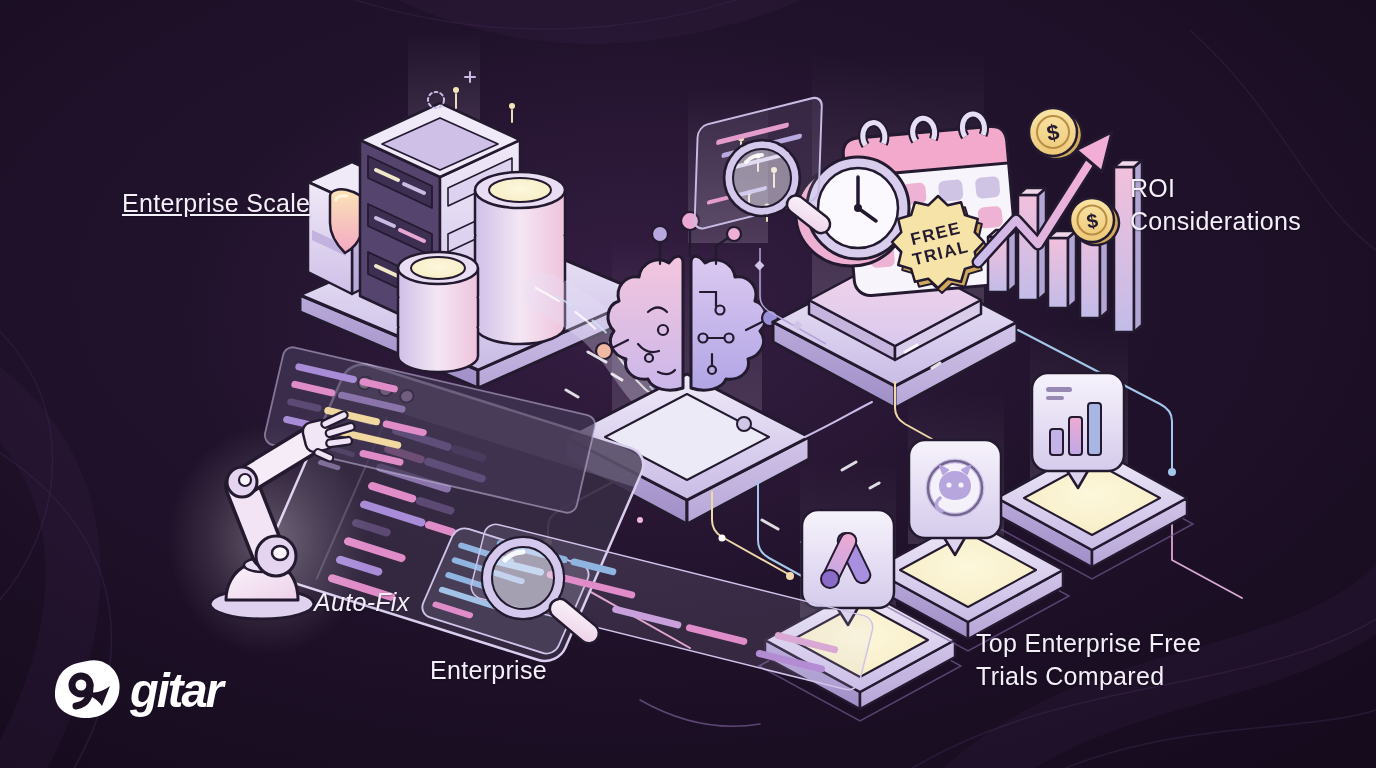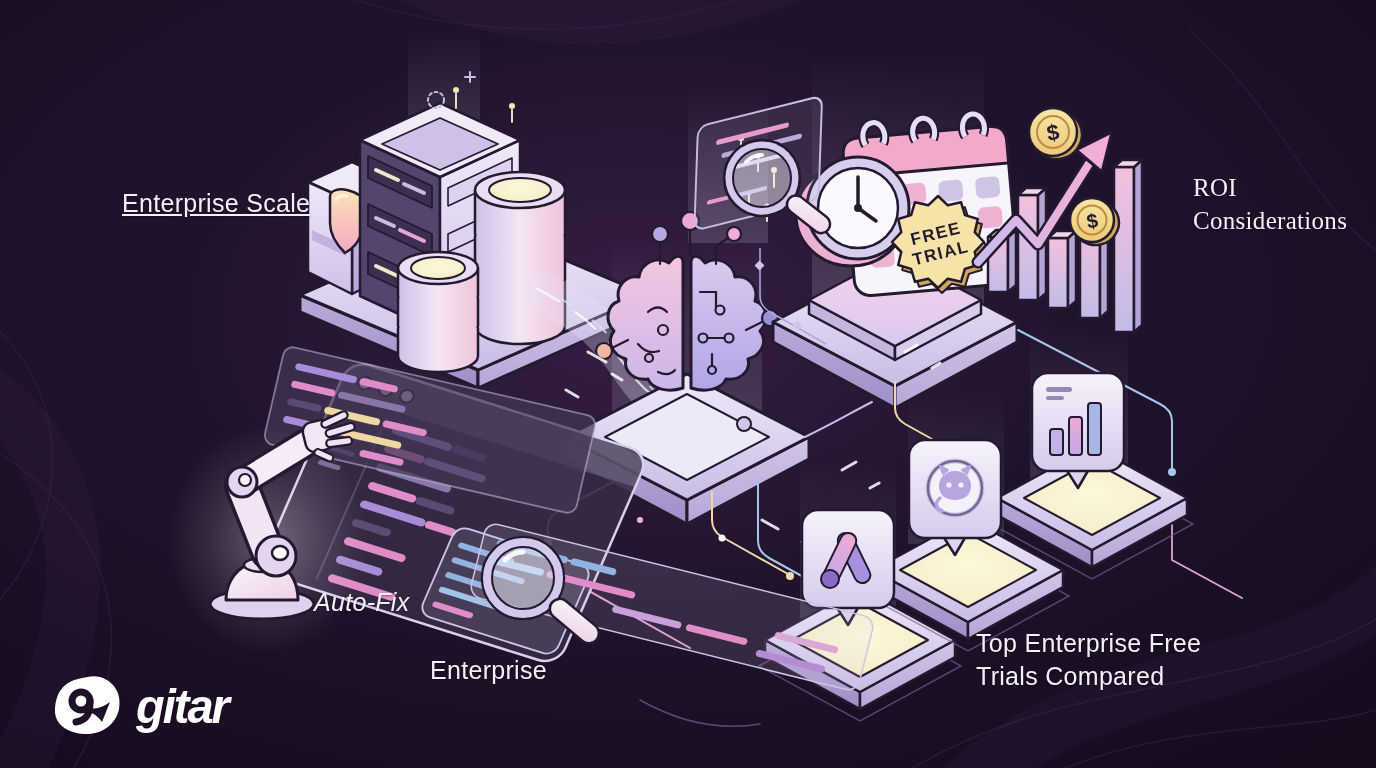--- a/index.html
+++ b/index.html
@@ -2,21 +2,21 @@
 <html><head>
 <meta charset="utf-8">
 <style>
   html,body{margin:0;padding:0;background:#120a1a;}
   .scene{position:relative;width:1376px;height:768px;overflow:hidden;
          font-family:"Liberation Sans",sans-serif;background:#1b0f23;}
   .scene svg.art{position:absolute;left:0;top:0;}
   .label{position:absolute;color:#f4f0fa;font-size:25px;line-height:1.3;
          font-weight:500;white-space:pre-line;letter-spacing:.3px;
          text-shadow:0 1px 2px rgba(0,0,0,.35);}
-  .logo{position:absolute;left:50px;top:658px;display:flex;align-items:center;gap:12px;margin-top:16px;}
+  .logo{position:absolute;left:50px;top:658px;display:flex;align-items:center;gap:6px;}
   .logo .brand-text{color:#ffffff;font-size:47px;font-weight:700;font-style:italic;
          letter-spacing:-2px;transform:scaleY(1.02);}
   svg text{font-family:"Liberation Sans",sans-serif;}
 </style>
 </head>
 <body>
 
 <div class="scene">
 <svg class="art" width="1376" height="768" viewBox="0 0 1376 768">
 <defs>
@@ -586,21 +586,21 @@
               <path d="M 10,10 L 28,12" stroke="#efe2f4" stroke-width="5.5"></path>
         <path d="M -4,16 L 6,24" stroke="#241a30" stroke-width="9"></path>
               <path d="M -4,16 L 6,24" stroke="#efe2f4" stroke-width="5"></path>
       </g>
     </g>
   </g>
 </g>
 </svg>
 
 <div class="label" style="left:122px;top:187px;text-decoration:underline;">Enterprise Scale</div>
-<div class="label" style="left:1193px;top:172px;font-family:Liberation Serif, serif;">ROI
+<div class="label" style="left:1130px;top:172px;">ROI
 Considerations</div>
 <div class="label" style="left:314px;top:586px;font-style:italic;">Auto-Fix</div>
 <div class="label" style="left:430px;top:654px;">Enterprise</div>
 <div class="label" style="left:976px;top:627px;">Top Enterprise Free
 Trials Compared</div>
 
 <div class="logo">
   <svg width="74" height="64" viewBox="0 0 74 64">
     <path d="M 50,3 C 64,7 72,20 69,35 C 66,50 52,61 34,60 C 17,59 4,50 5,35 C 6,20 12,9 28,5 C 36,3 43,1 50,3 Z" fill="#ffffff"></path>
     <circle cx="31" cy="27" r="9" fill="none" stroke="#1d1126" stroke-width="7"></circle>

